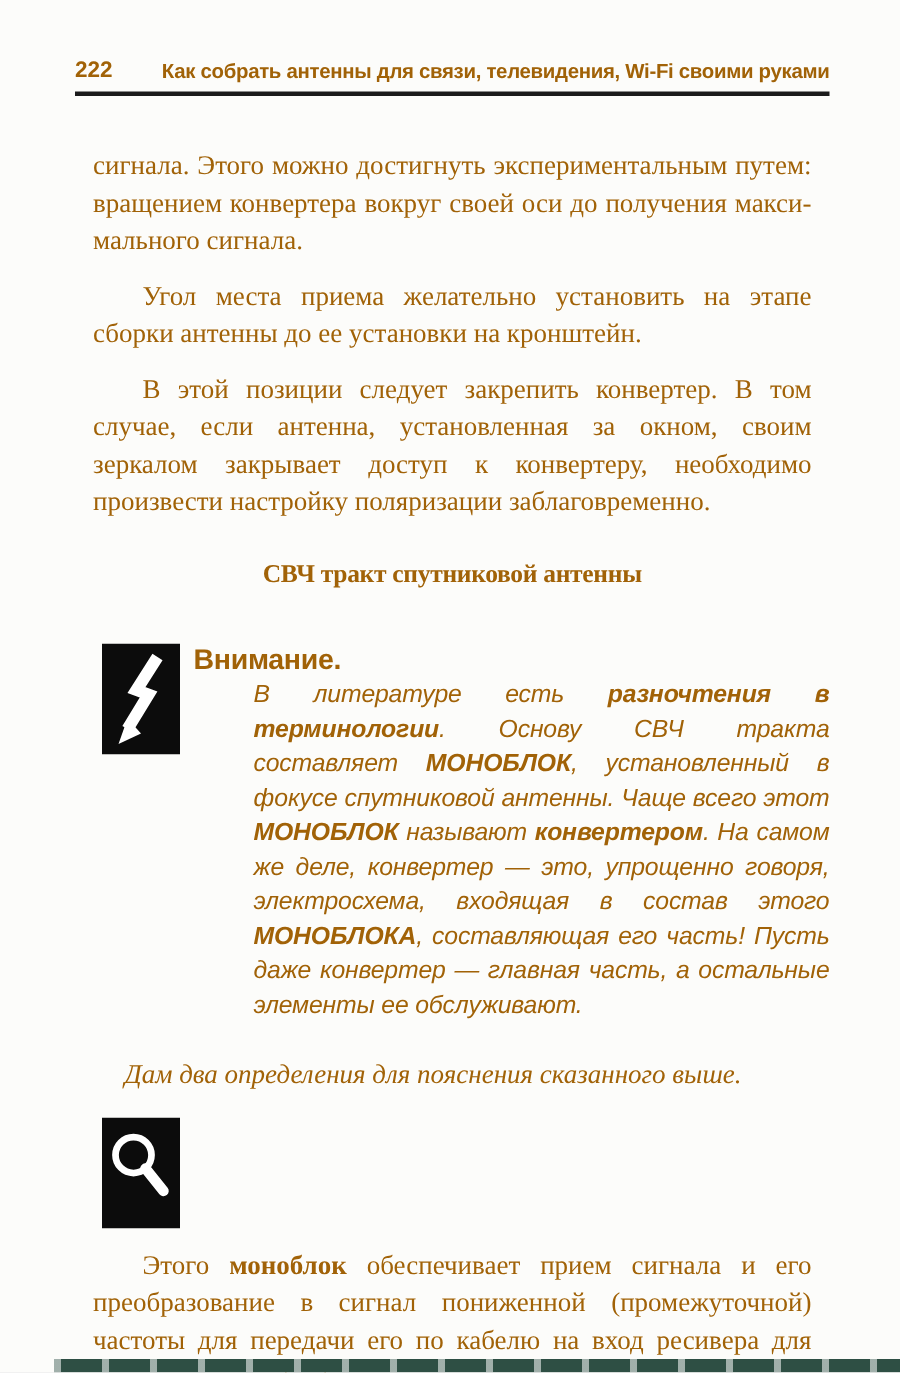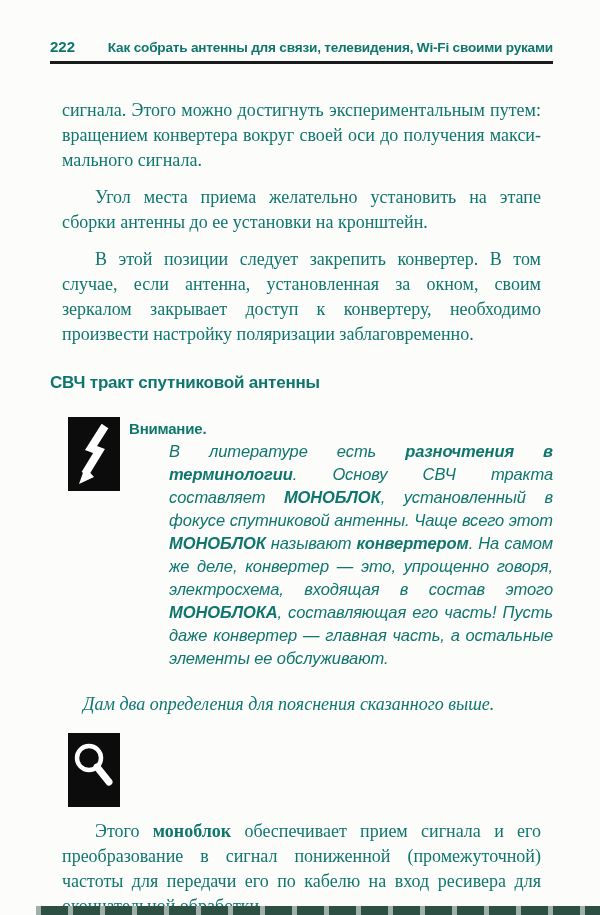--- a/index.html
+++ b/index.html
@@ -1,21 +1,21 @@
 <!DOCTYPE html>
 <html lang="ru"><head>
 <meta charset="utf-8">
 <style>
   html,body{margin:0;padding:0;background:#e9e9e9;}
   .page{
     position:relative;
     width:600px;height:915px;
     margin:0 auto;
     background:#fcfcfa;
-    color:#0f766e;
+    color:#a16207;
     overflow:hidden;
     font-family:"Liberation Serif", serif;
   }
   
   .hdr{
     position:absolute;top:38px;left:50px;right:47px;
     display:flex;justify-content:space-between;align-items:flex-end;
     border-bottom:3px solid #1b1b1b;
     padding-bottom:6px;
     font-family:"Liberation Sans", sans-serif;
@@ -30,34 +30,34 @@
   p.serif{
     margin:12px;
     font-size:18px;line-height:25px;
     text-align:justify;
     text-indent:33px;
   }
   p.noind{text-indent:0;}
   p.mid{margin:22px 0 16px;font-style:italic;}
   p.final{margin-top:10px;}
   .sect{
-    margin:26px 0 24px;
-    text-align:left;
-    font-family:Liberation Sans, sans-serif;
+    margin:26px 0 36px;
+    text-align:center;
+    font-family:Liberation Serif, serif;
     font-size:17px;font-weight:bold;
     letter-spacing:-0.2px;
   }
   
   .note{
     display:flex;
     margin:0 0 12px 18px;
   }
   .nicon{flex:0 0 52px;margin-right:9px;line-height:0;}
   .ntext{flex:1;font-family:"Liberation Sans", sans-serif;}
-  .ntitle{font-size:15px;font-weight:bold;line-height:23px;letter-spacing:-0.2px;}
+  .ntitle{font-size:19px;font-weight:bold;line-height:23px;letter-spacing:-0.2px;}
   .nbody{
     font-size:16.5px;line-height:23px;
     font-style:italic;text-align:justify;
     letter-spacing:-0.1px;
     margin-left:40px;
   }
   .nbody b{font-weight:bold;}
   p.serif b{font-weight:bold;}
   
   .bottombar{

